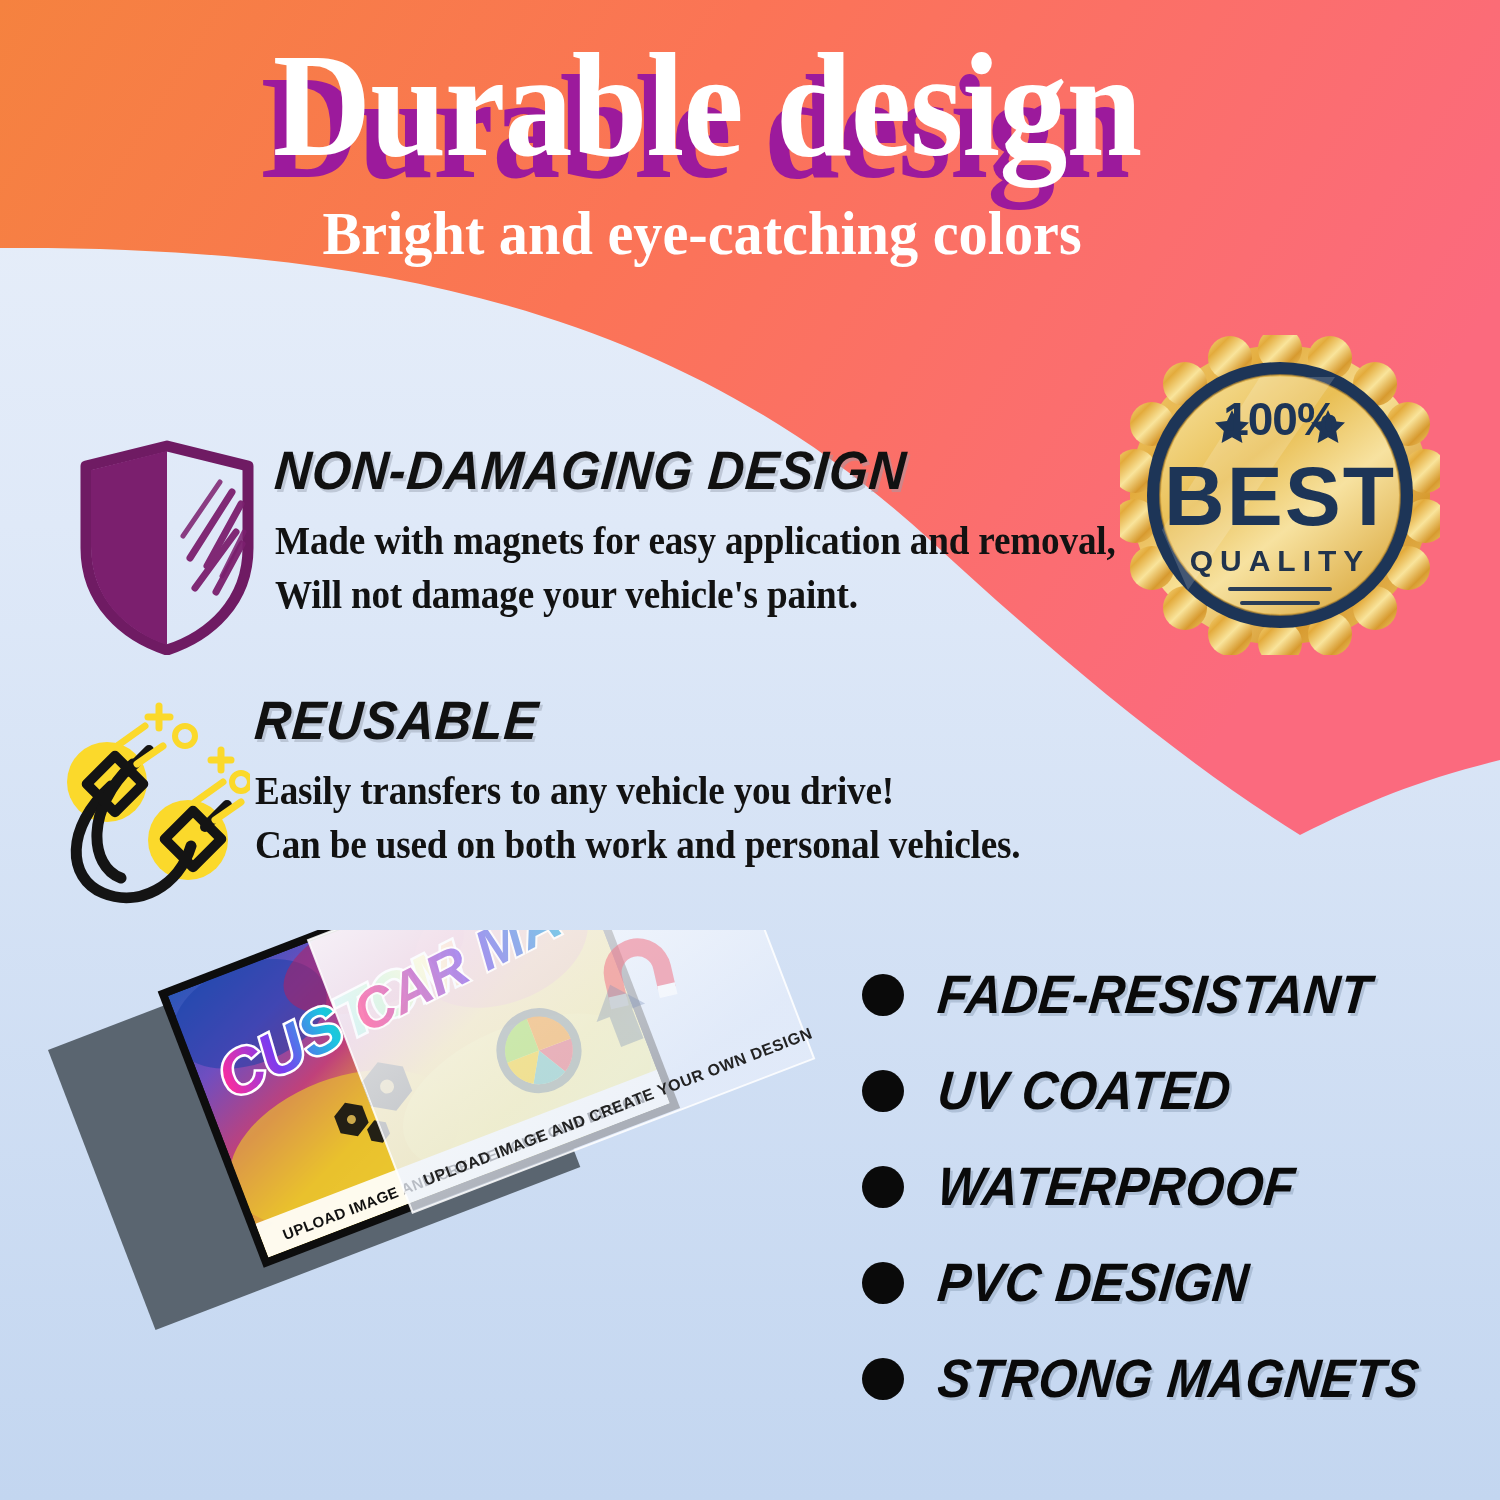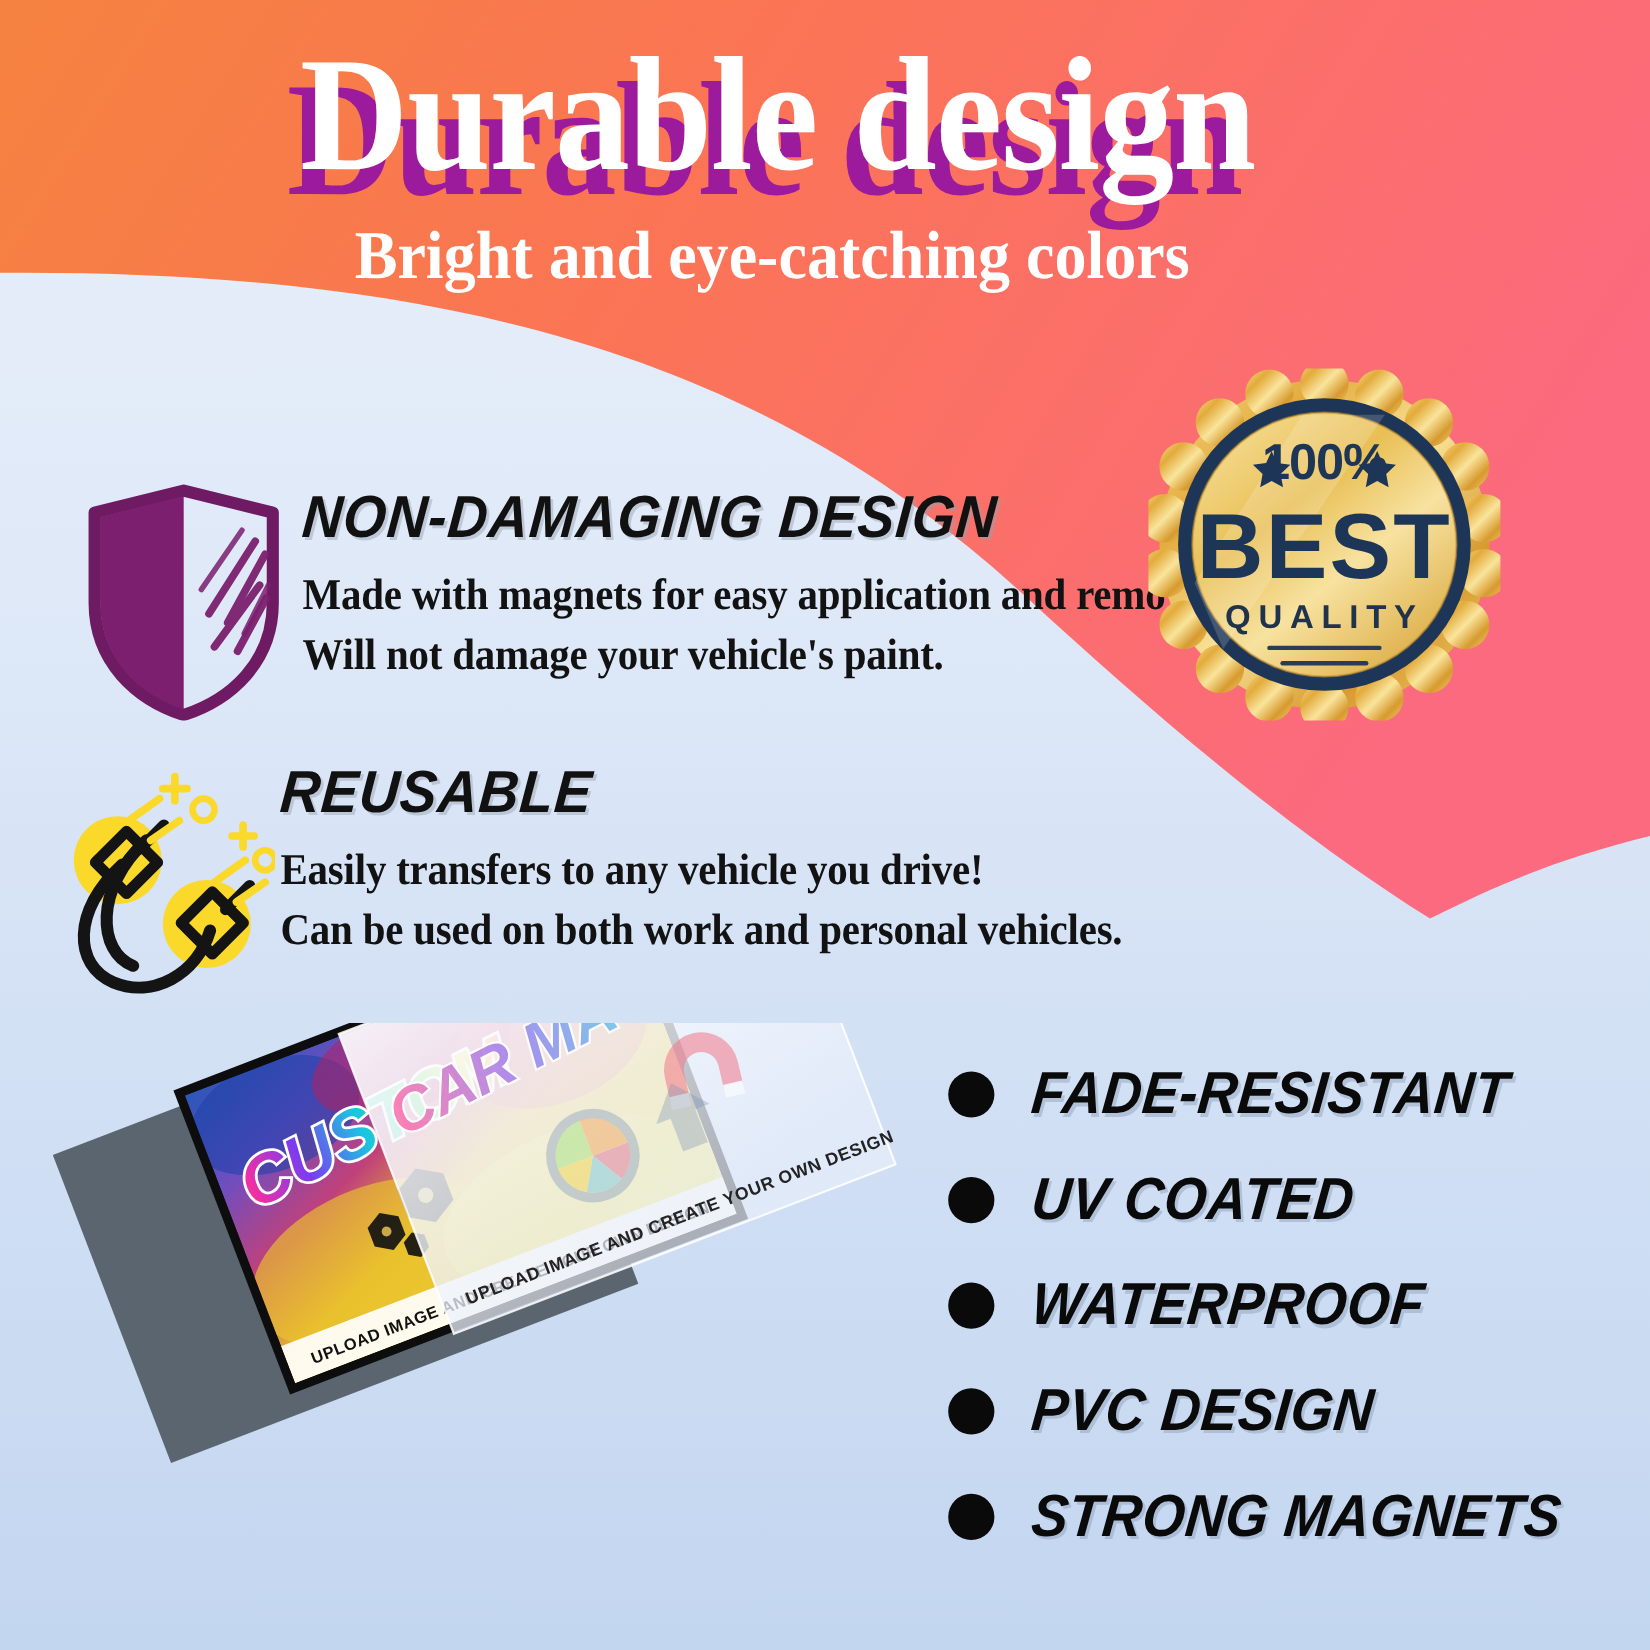--- a/index.html
+++ b/index.html
@@ -77,21 +77,21 @@
     line-height: 66px;
     color: #ffffff;
     letter-spacing: 0px;
     transform: scaleX(0.94);
     white-space: nowrap;
   }
 
   
   .badge {
     position: absolute;
-    left: 1044px;
+    left: 1120px;
     top: 335px;
     width: 320px;
     height: 320px;
     z-index: 7;
   }
   .badge svg { display: block; width: 100%; height: 100%; }
 
   
   .feature {
     position: absolute;

